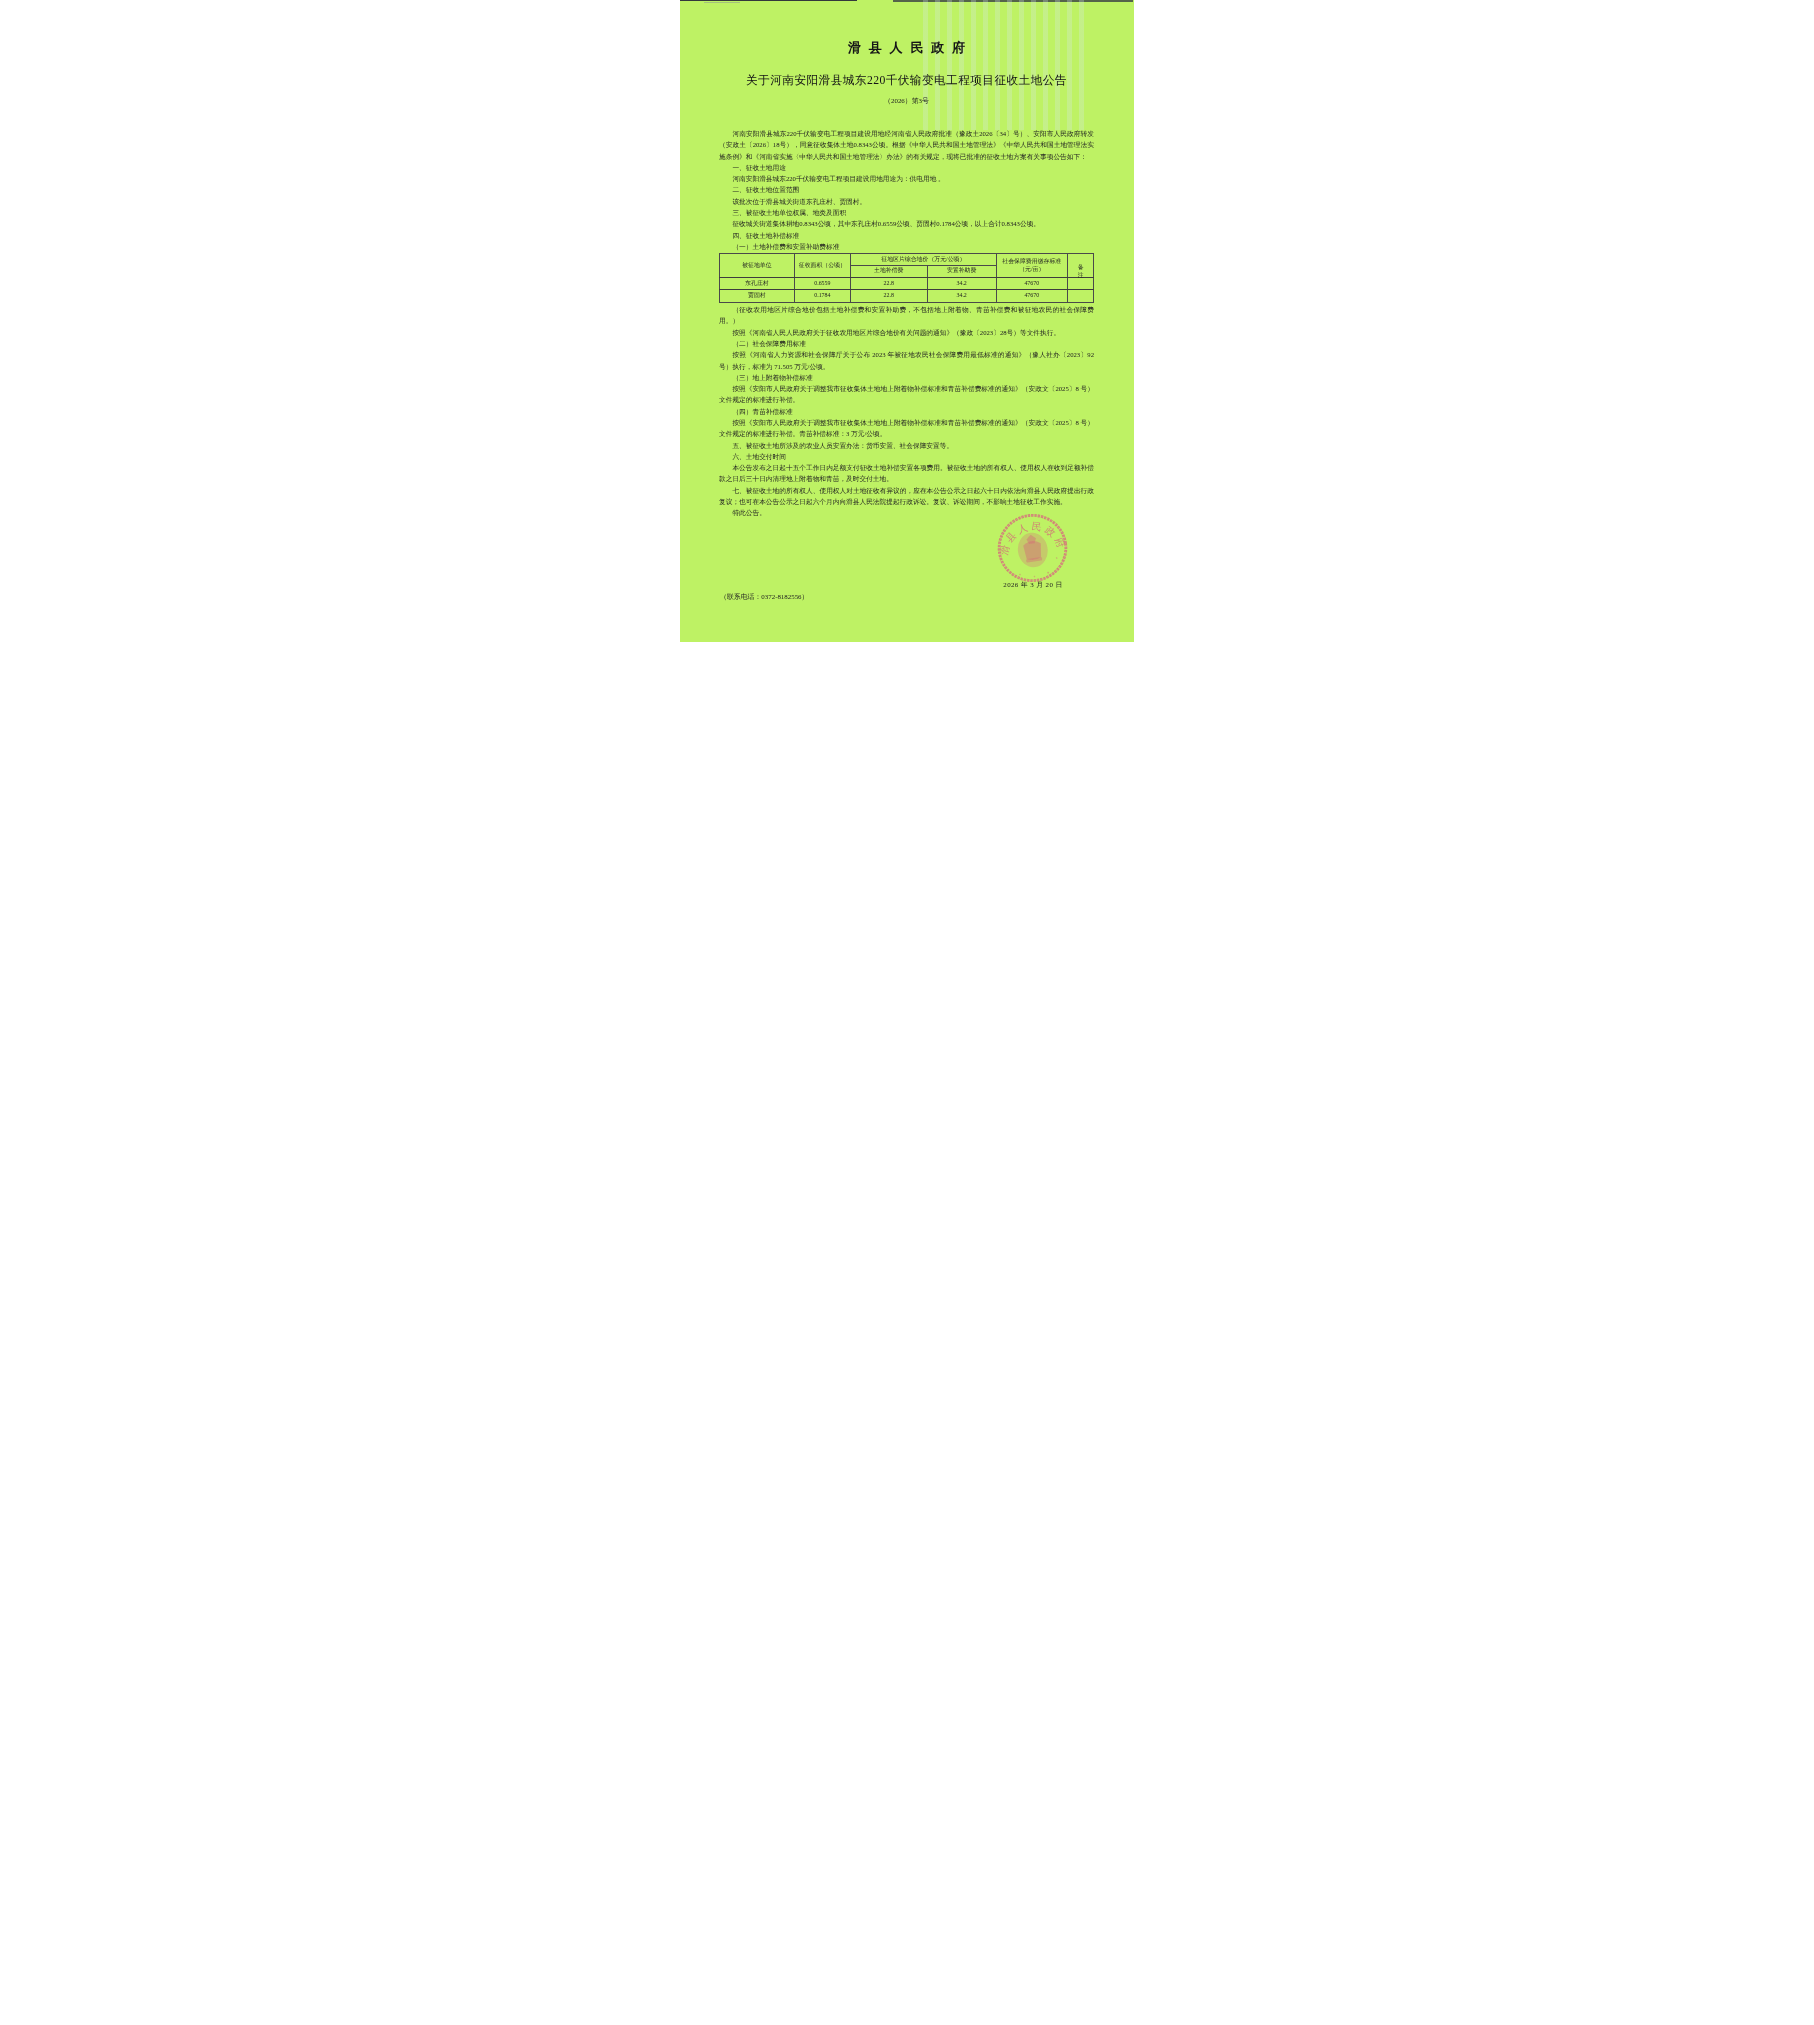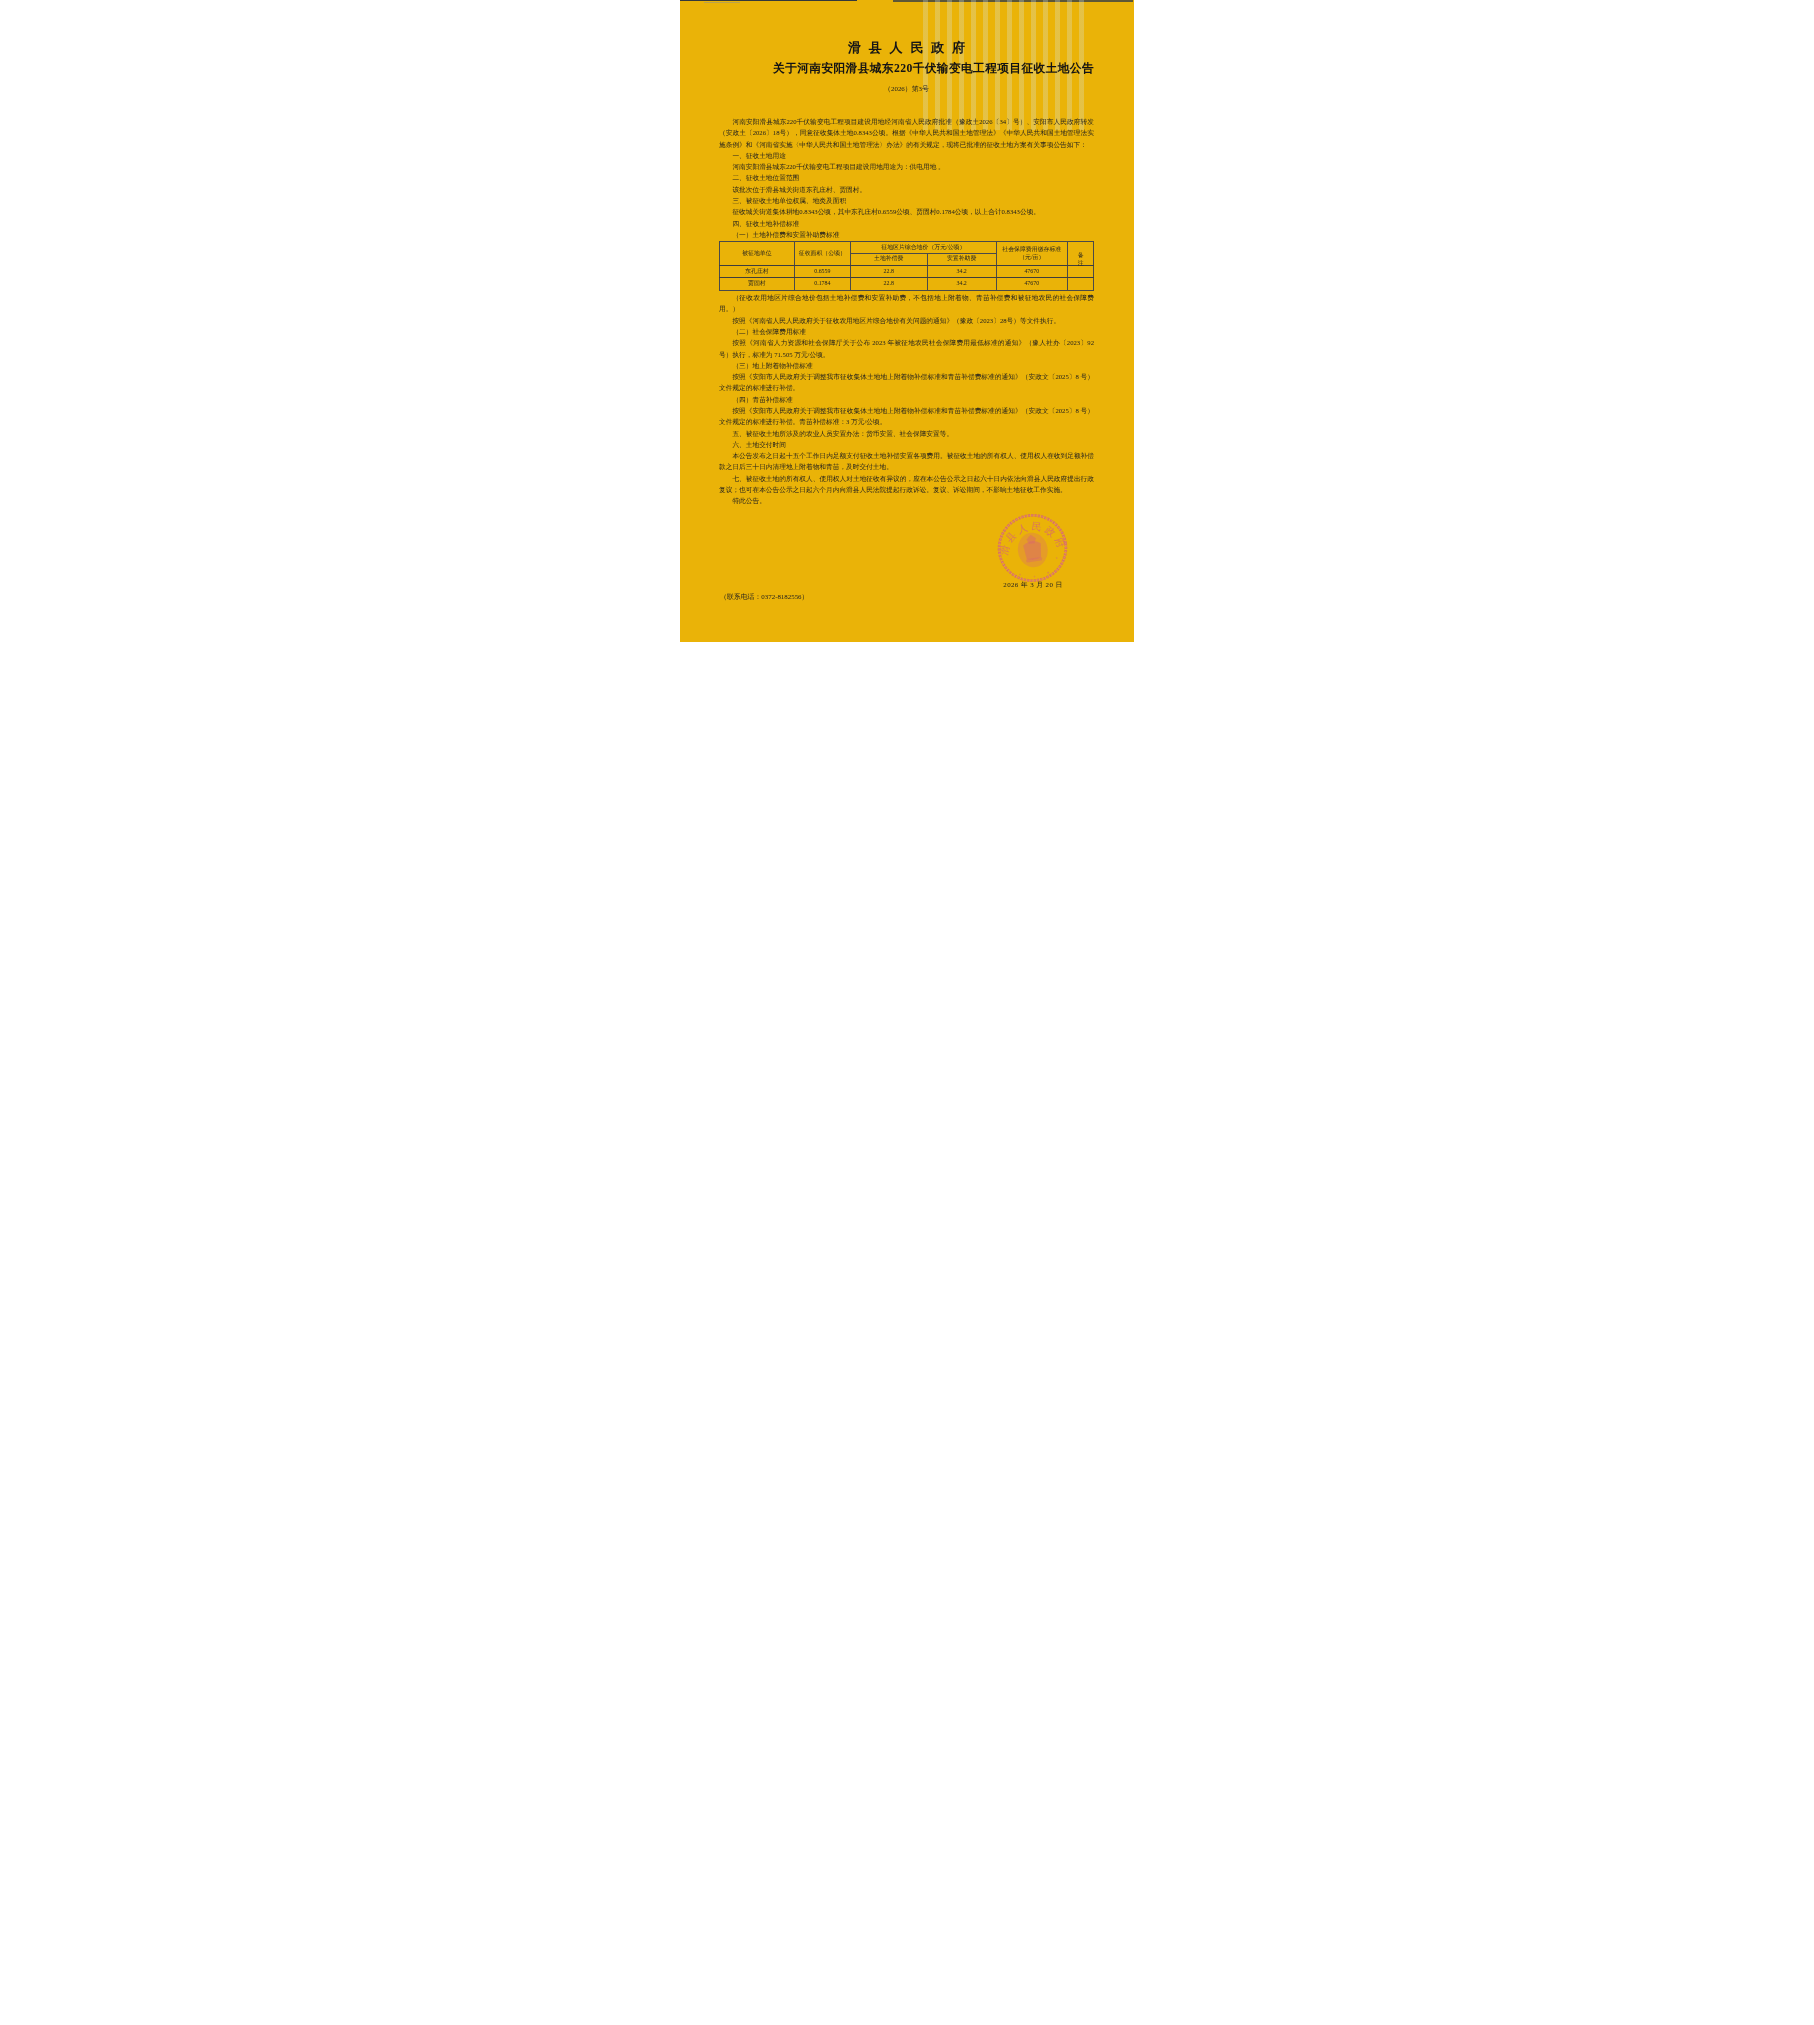--- a/index.html
+++ b/index.html
@@ -1,33 +1,33 @@
 <!DOCTYPE html>
 <html lang="zh" style="font-size:6.5px"><head>
 <meta charset="utf-8">
 <style>
   html,body{margin:0;padding:0;background:#ffffff;}
   .page{
     position:relative;width:454px;height:642px;margin:0 auto;
-    background:#eab308;overflow:hidden;
+    background:#bef264;overflow:hidden;
     font-family:"Liberation Serif","DejaVu Serif",serif;color:#1d1d1f;
   }
   
   .scan-a{position:absolute;left:0;top:0;width:177px;height:1.2px;background:#33383c;}
   .scan-b{position:absolute;left:213px;top:0.4px;width:240px;height:1.2px;background:#3a4044;opacity:.8;}
   .scan-c{position:absolute;left:24px;top:1.6px;width:36px;height:0.8px;background:#8a9094;opacity:.5;}
   .streaks{position:absolute;left:243px;top:0;width:162px;height:130px;pointer-events:none;
     background:repeating-linear-gradient(90deg,rgba(214,232,236,.28) 0 4.9px,rgba(255,255,255,0) 4.9px 12px);}
   .content{position:absolute;left:39px;width:375px;top:0;}
   .authority{
     margin:39px 0 0;text-align:center;font-size:13px;font-weight:700;
     letter-spacing:.6em;text-indent:.6em;color:#151517;
   }
   .title{
-    margin:4px 0 0;text-align:right;font-size:11.7px;font-weight:700;letter-spacing:0.4px;color:#131315;
+    margin:16px 0 0;text-align:center;font-size:11.7px;font-weight:400;letter-spacing:0.4px;color:#131315;
   }
   .docno{margin-top:8px;text-align:center;font-size:6.9px;}
   .body{margin-top:22px;font-size:6.7px;line-height:11.3px;text-align:justify;}
   .body p{margin:0;text-indent:2em;}
   table.comp{
     width:100%;border-collapse:collapse;margin:1.2px 0;font-size:5.9px;text-align:center;
     border:0.8px solid #1a1a1a;border-top-width:1.6px;border-bottom-width:1.2px;table-layout:fixed;
   }
   .comp th,.comp td{border:0.4px solid #4a4a4a;font-weight:400;padding:0.8px 1.2px;line-height:7.7px;}
   .comp thead th{height:9px;}

